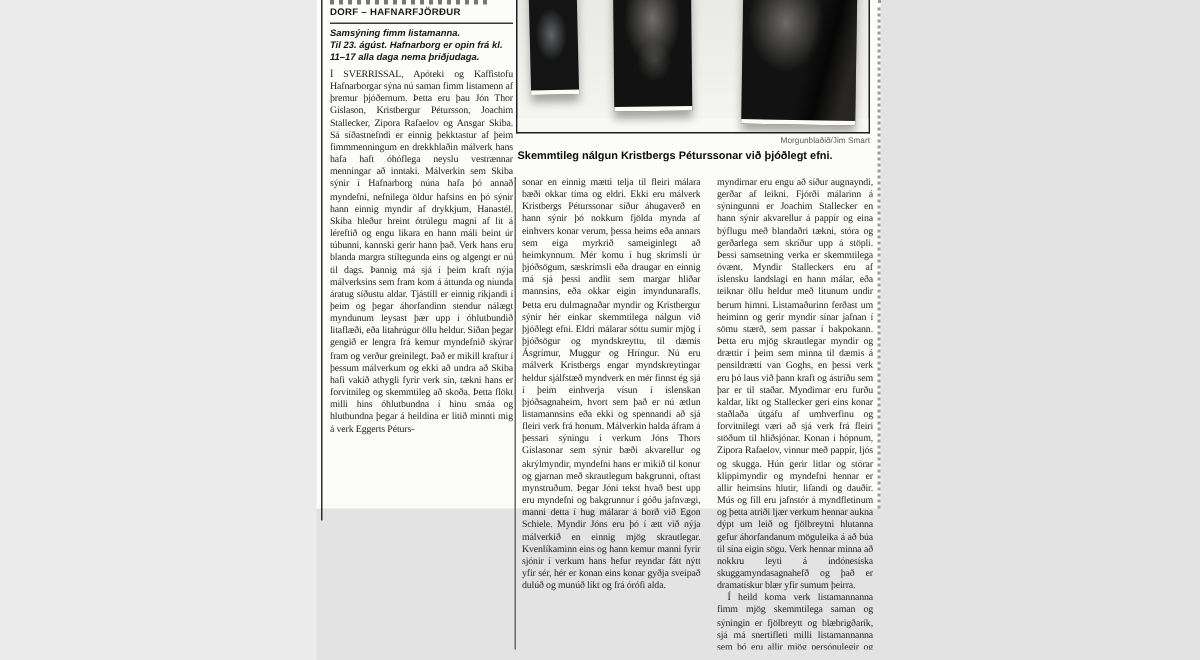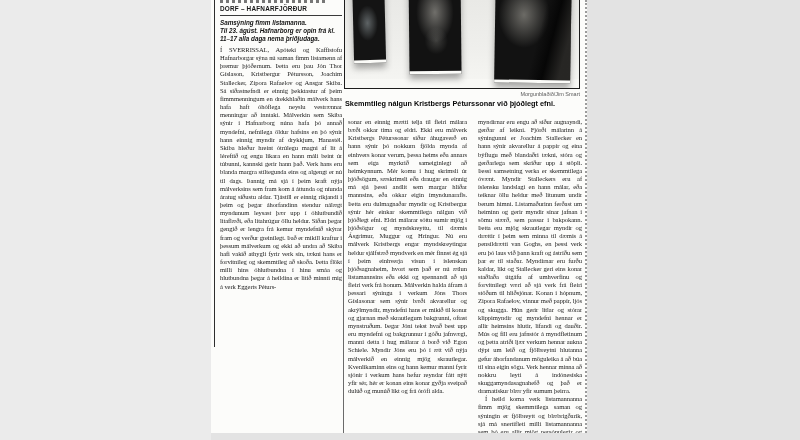--- a/index.html
+++ b/index.html
@@ -3,21 +3,21 @@
 <meta charset="utf-8">
 <style>
   html,body{margin:0;padding:0;}
   body{
     width:800px;height:440px;overflow:hidden;position:relative;
     background:#e3e3e3;
     font-family:"Liberation Serif", serif;
   }
   .bg-left{position:absolute;left:0;top:0;width:211px;height:440px;background:#ebebeb;}
   .paper{
-    position:absolute;left:211px;top:0;width:374px;height:433px;
+    position:absolute;left:211px;top:0;width:374px;height:339px;
     background:#fcfcfa;border-right:2px dotted #9b9b9b;box-sizing:content-box;
   }
   
   .rule-left{position:absolute;left:3px;top:0;width:1px;height:347px;background:#2e2e2e;}
   .rule-mid{position:absolute;left:132px;top:118px;width:1px;height:315px;background:#6a6a6a;}
   
   .sliver{position:absolute;left:9px;top:0;width:106px;height:3px;
     background:repeating-linear-gradient(90deg,#4a4a4a 0 3px,transparent 3px 6px);opacity:.75;}
   .kicker{position:absolute;left:9px;top:5px;width:122px;
     font-family:"Liberation Sans",sans-serif;font-size:6.4px;font-weight:bold;

